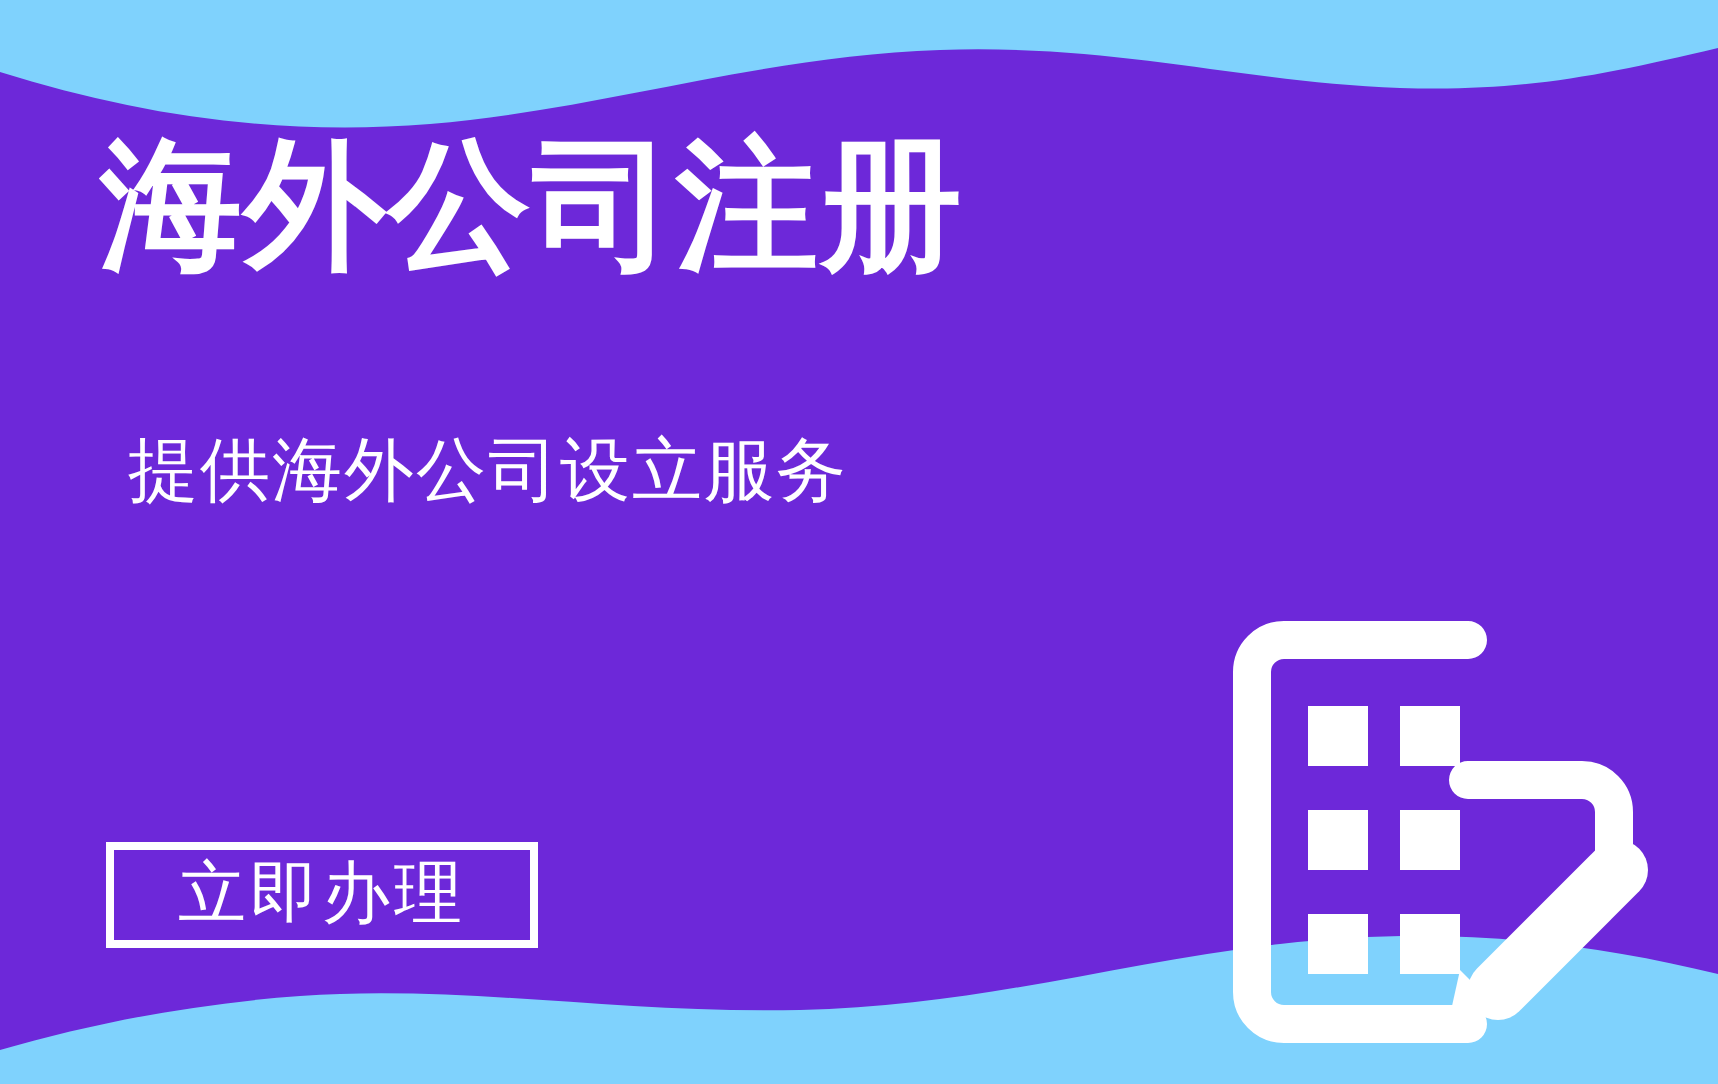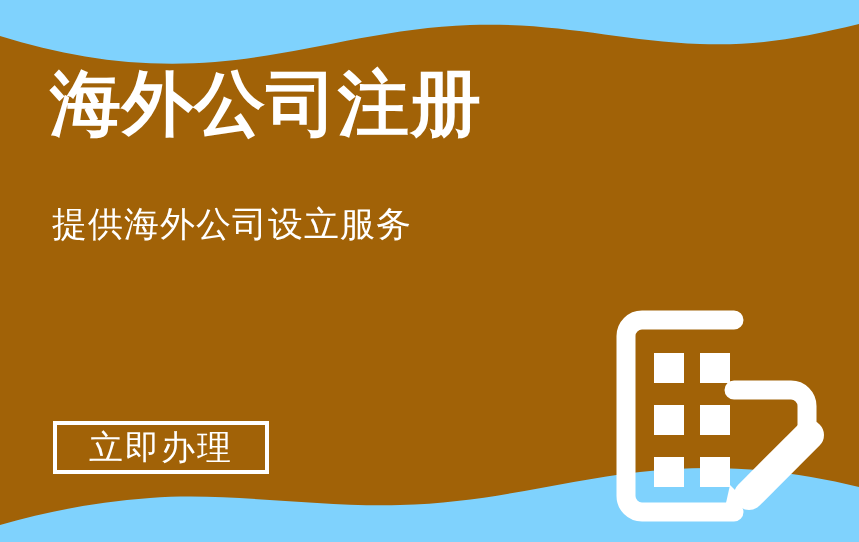--- a/index.html
+++ b/index.html
@@ -10,21 +10,21 @@
   }
   body {
     font-family: "Liberation Sans", "DejaVu Sans", sans-serif;
   }
 
   #banner {
     position: relative;
     width: 859px;
     height: 542px;
     overflow: hidden;
-    background: #a16207;
+    background: #6d28d9;
   }
 
   
   .wave-layer {
     position: absolute;
     left: 0;
     top: 0;
     width: 859px;
     height: 542px;
     pointer-events: none;
@@ -50,21 +50,21 @@
     font-weight: bold;
     color: #ffffff;
     letter-spacing: 1px;
     white-space: nowrap;
   }
 
   .subhead {
     position: absolute;
     top: 206px;
     left: 2px;
-    margin: 0;
+    margin: 12px;
     font-size: 35px;
     line-height: 1.0;
     font-weight: normal;
     color: #ffffff;
     letter-spacing: 1px;
     white-space: nowrap;
   }
 
   .cta-button {
     position: absolute;

